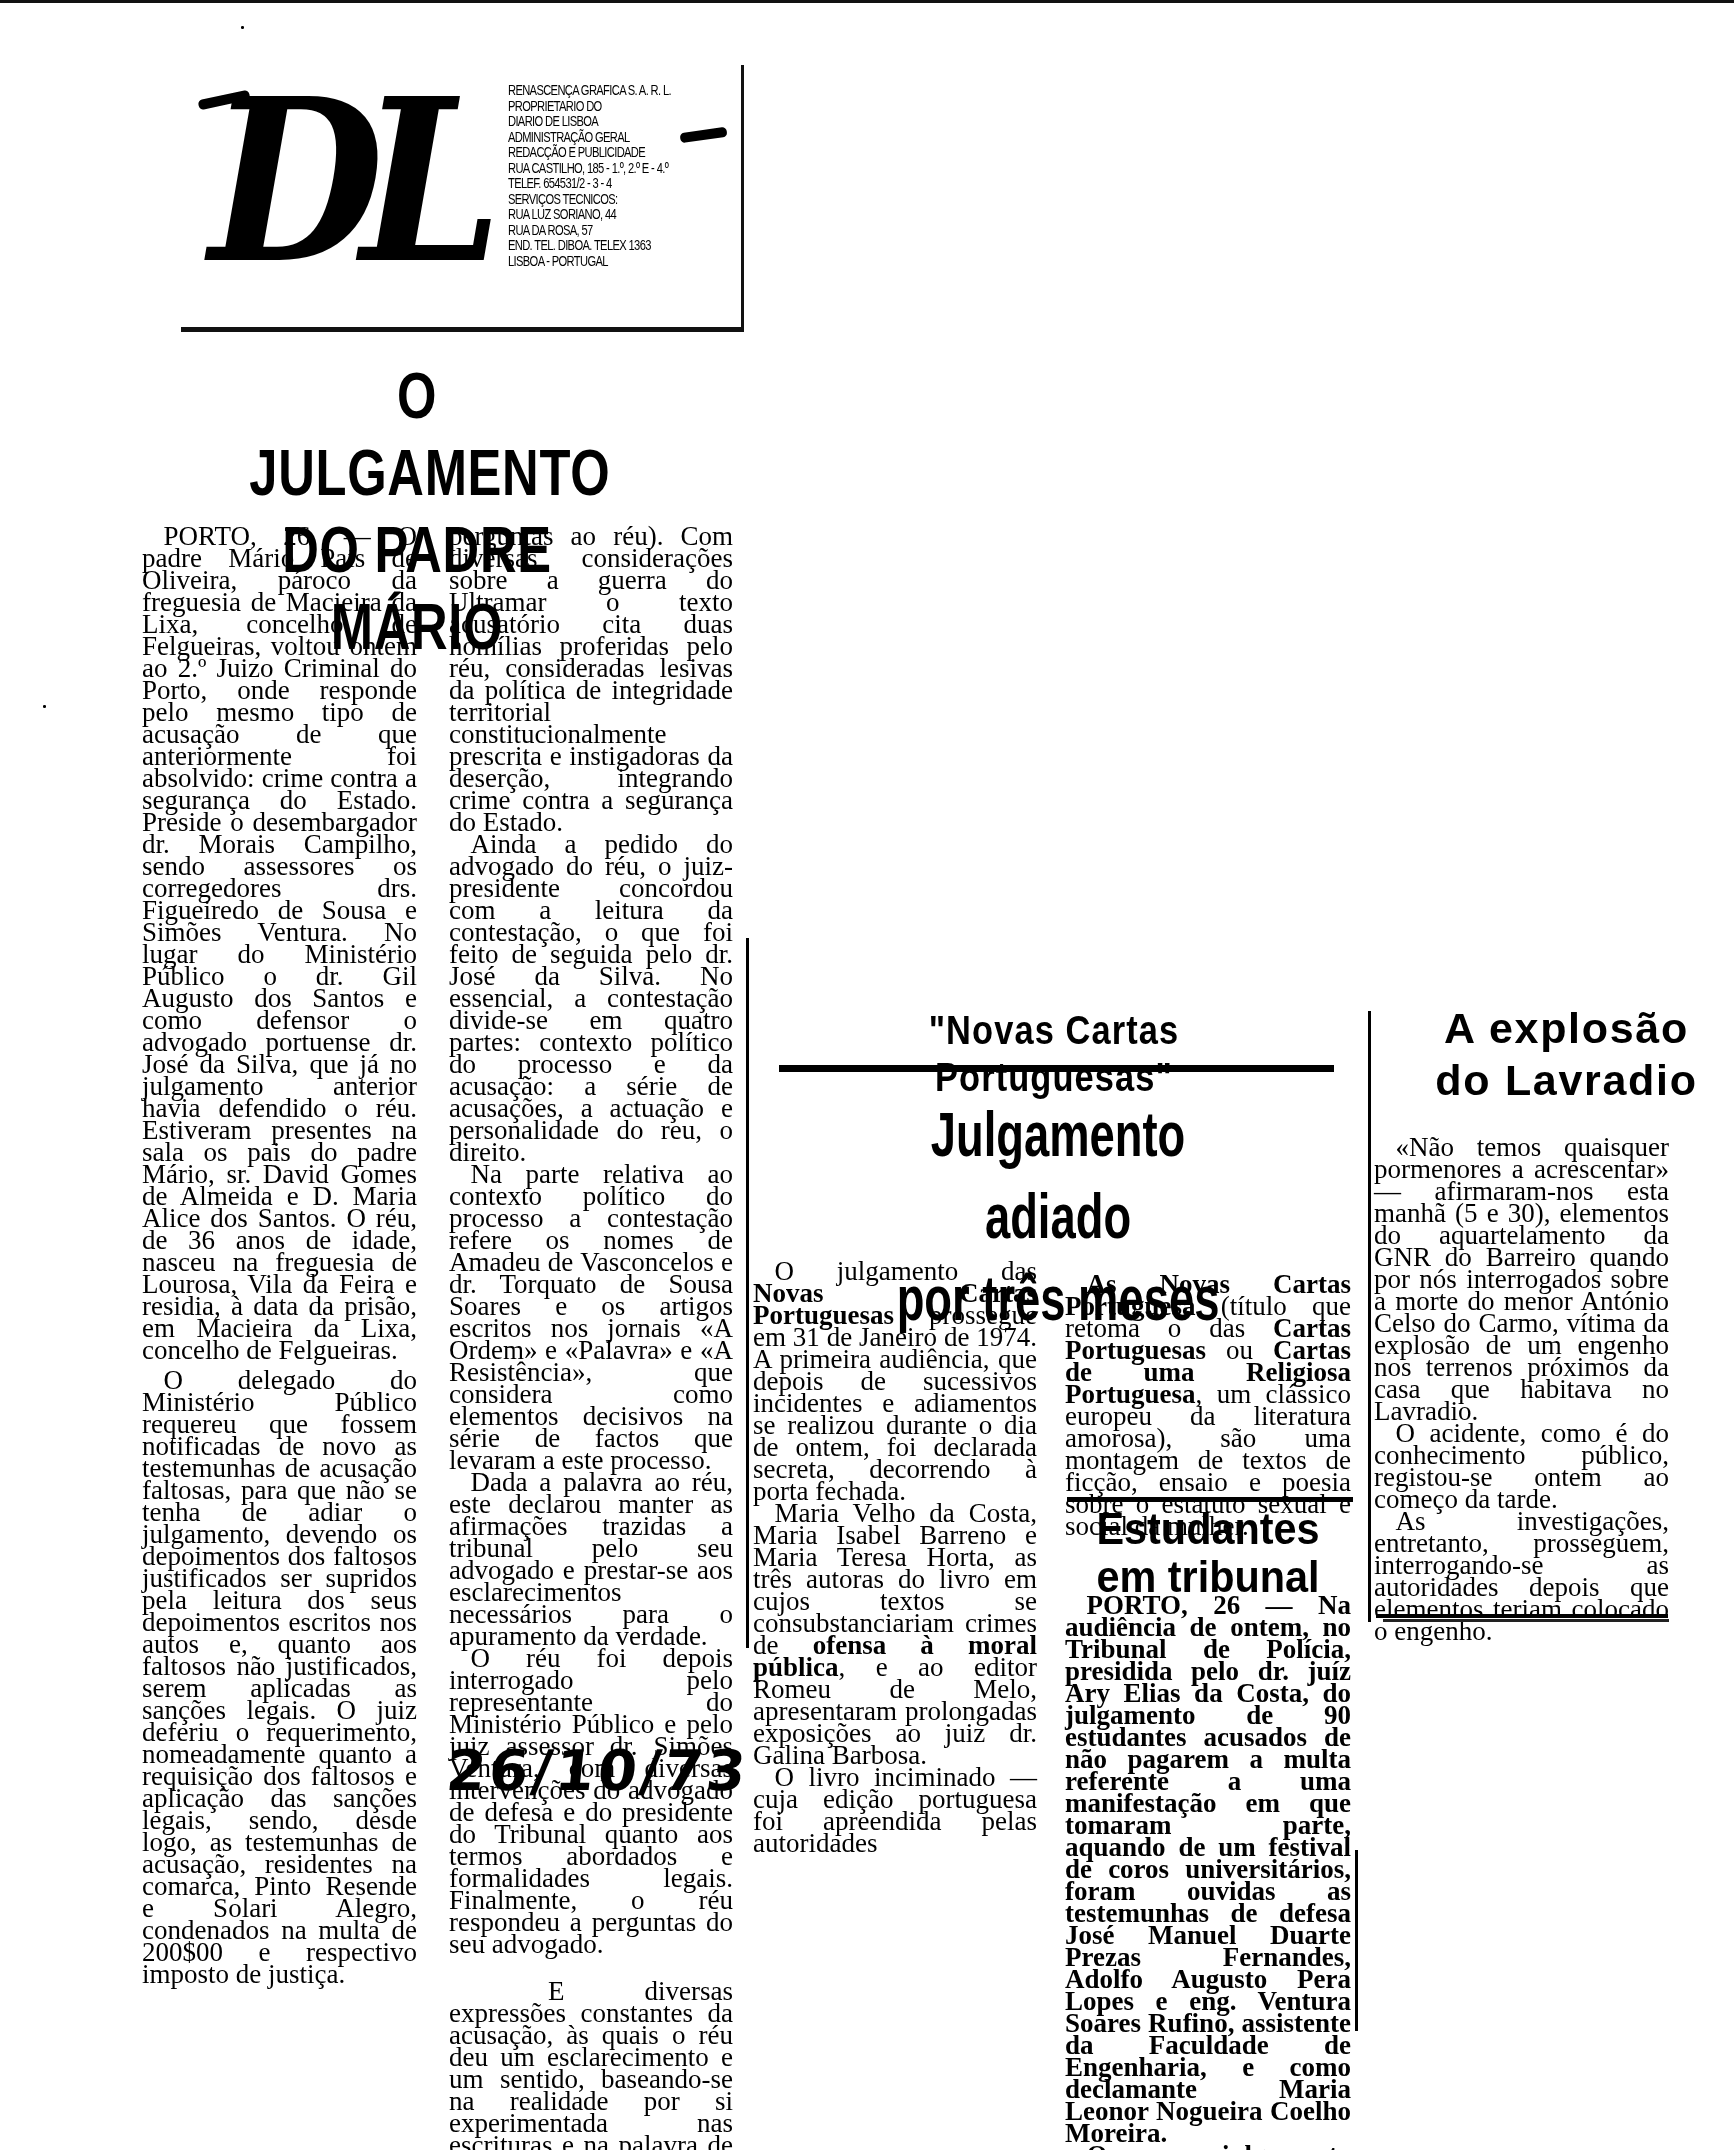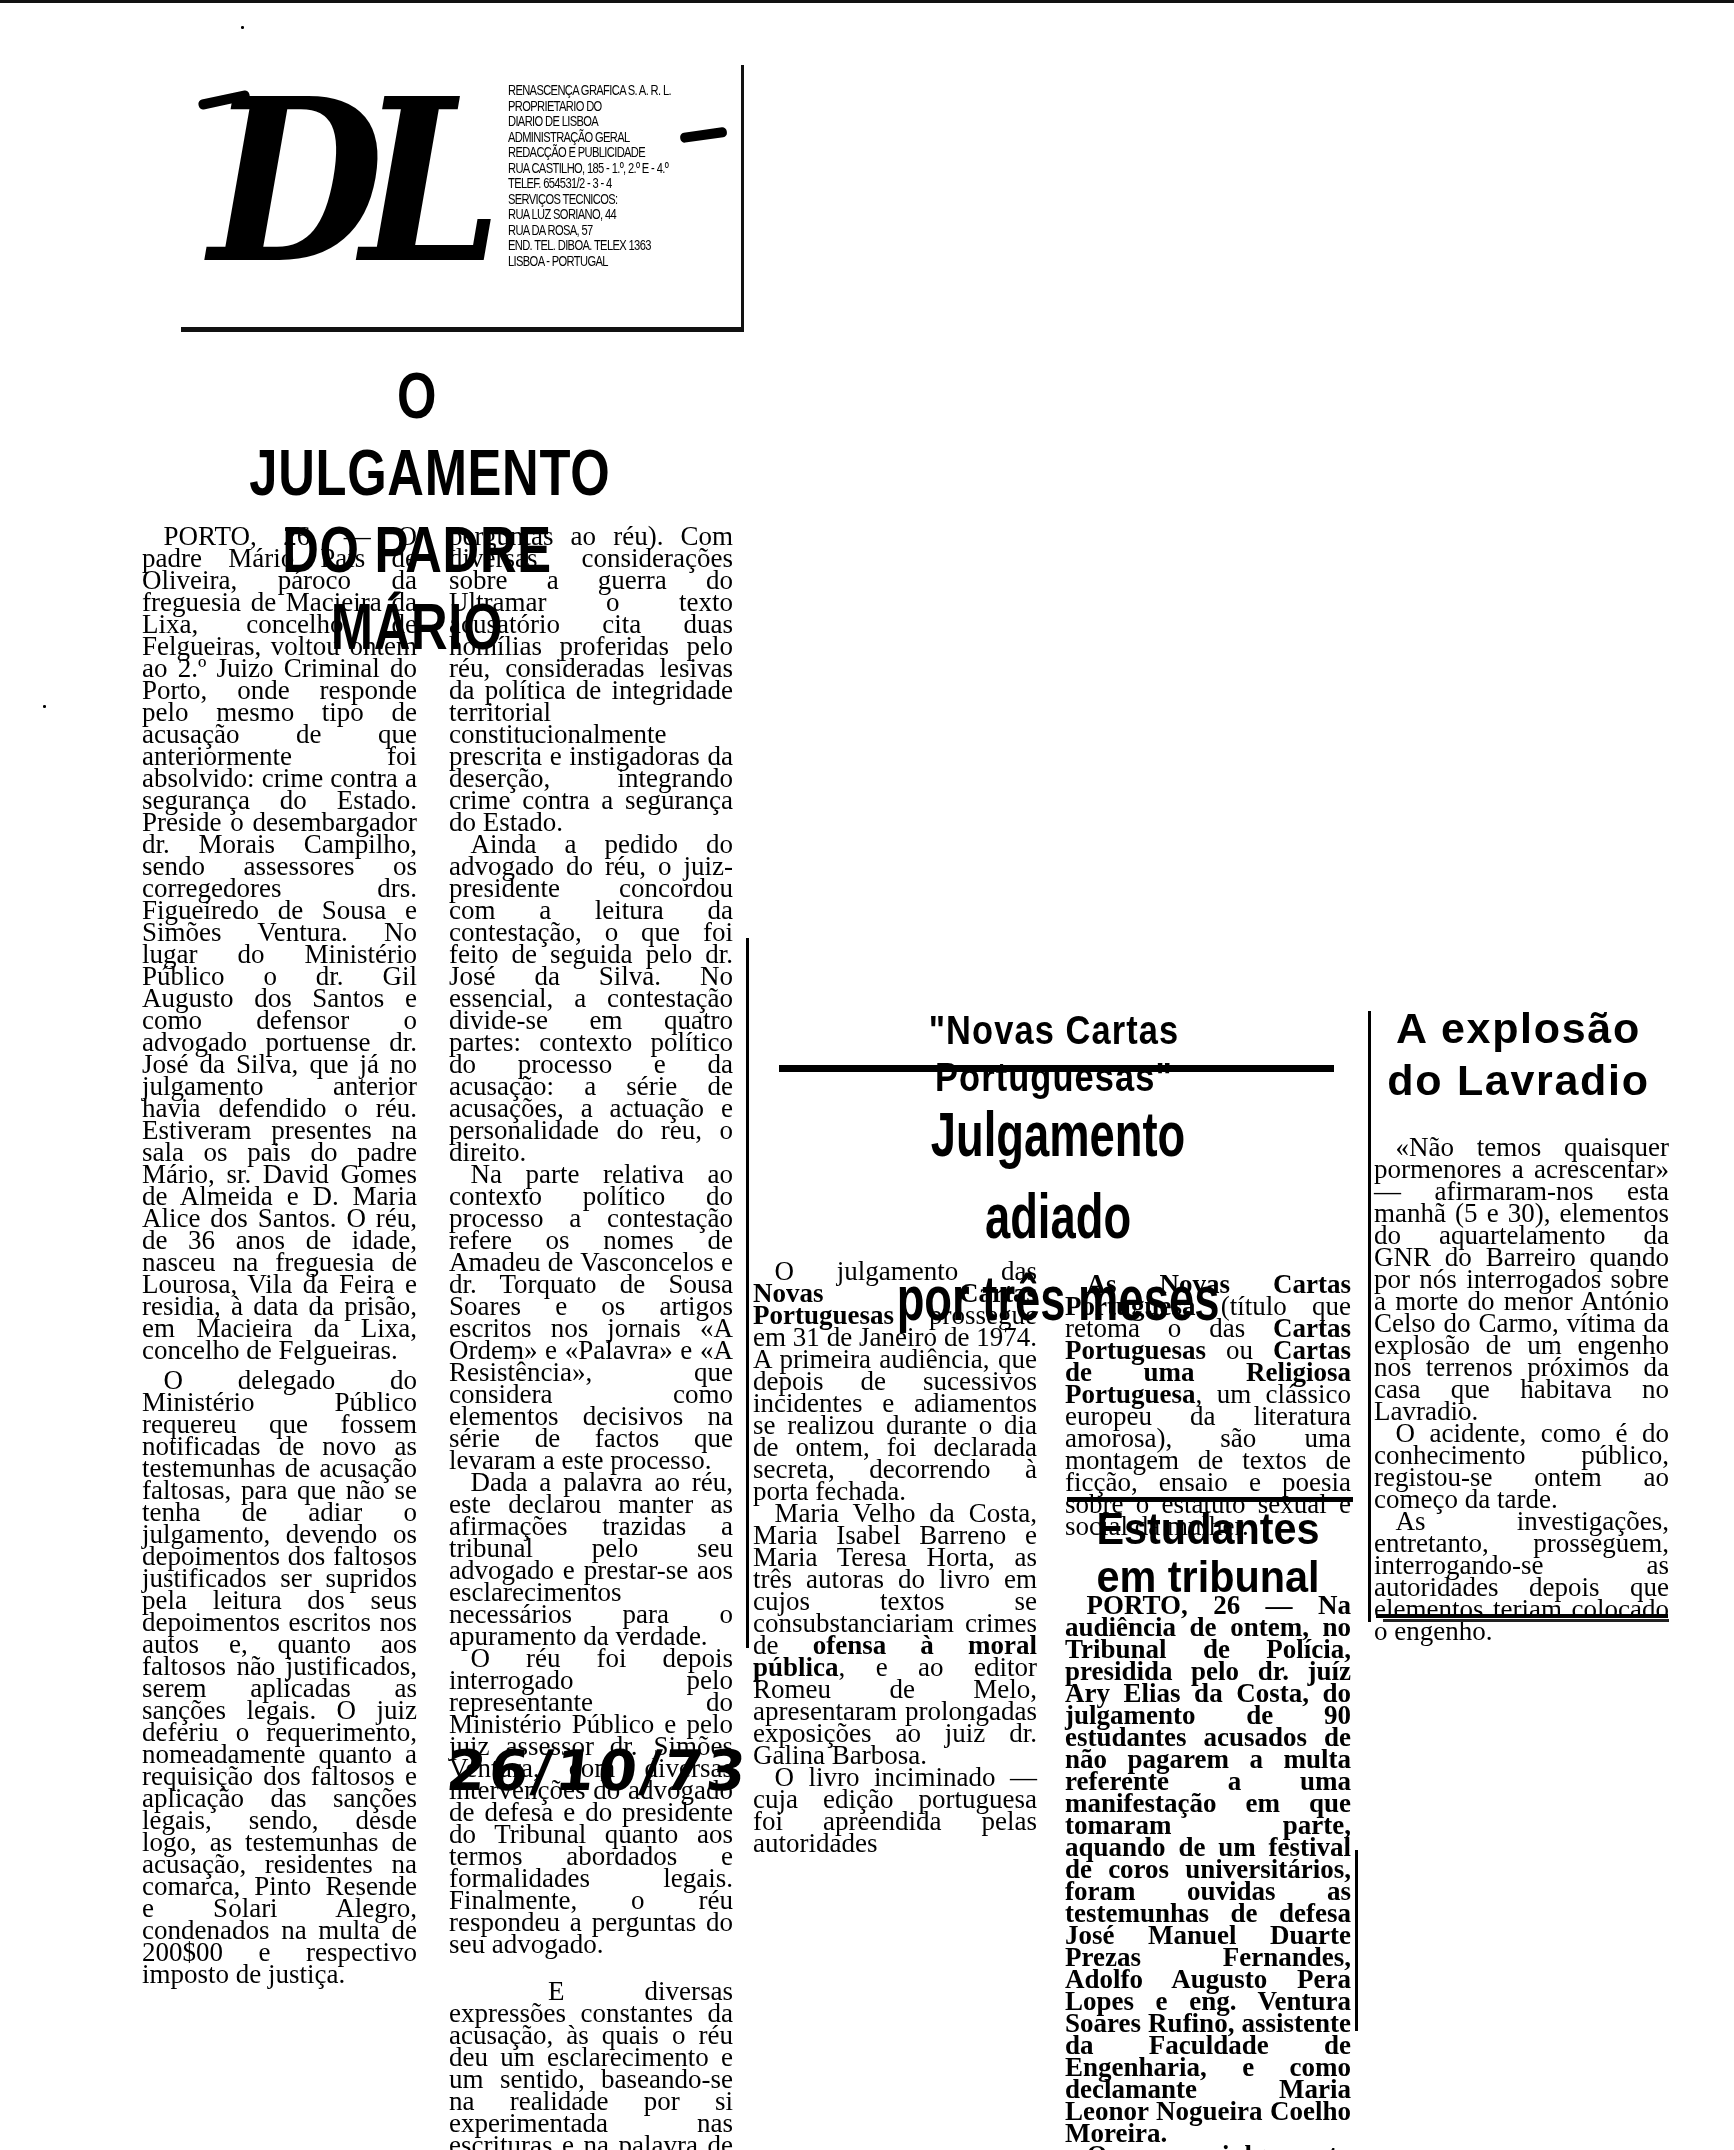--- a/index.html
+++ b/index.html
@@ -66,20 +66,21 @@
     font-family:"Liberation Sans", sans-serif; font-weight:bold; font-size: 45px; line-height: 48px;
     transform: scaleX(0.92); transform-origin:center top;
   }
   .col5 { left: 1065px; top: 1594px; width: 286px; }
 
   
   .exp-title {
     left: 1368px; top: 1002px; width: 301px; text-align:center;
     font-family:"Liberation Sans", sans-serif; font-weight:bold; font-size: 43px; line-height: 52px;
     letter-spacing: 1.7px;
+    padding-left: 48px;
   }
   .col6 { left: 1374px; top: 1136px; width: 295px; }
   .exp-rule1 { left: 1376px; top: 1614px; width: 292px; height: 4.3px; background:#000; }
   .exp-rule2 { left: 1383px; top: 1619px; width: 286px; height: 2.6px; background:#222; }
 
   
   .hand-date {
     left: 447px; top: 1738px; font-family:"DejaVu Sans", sans-serif; font-weight:bold;
     font-size: 56px; letter-spacing: 3.4px; transform: skewX(-6deg);
   }

